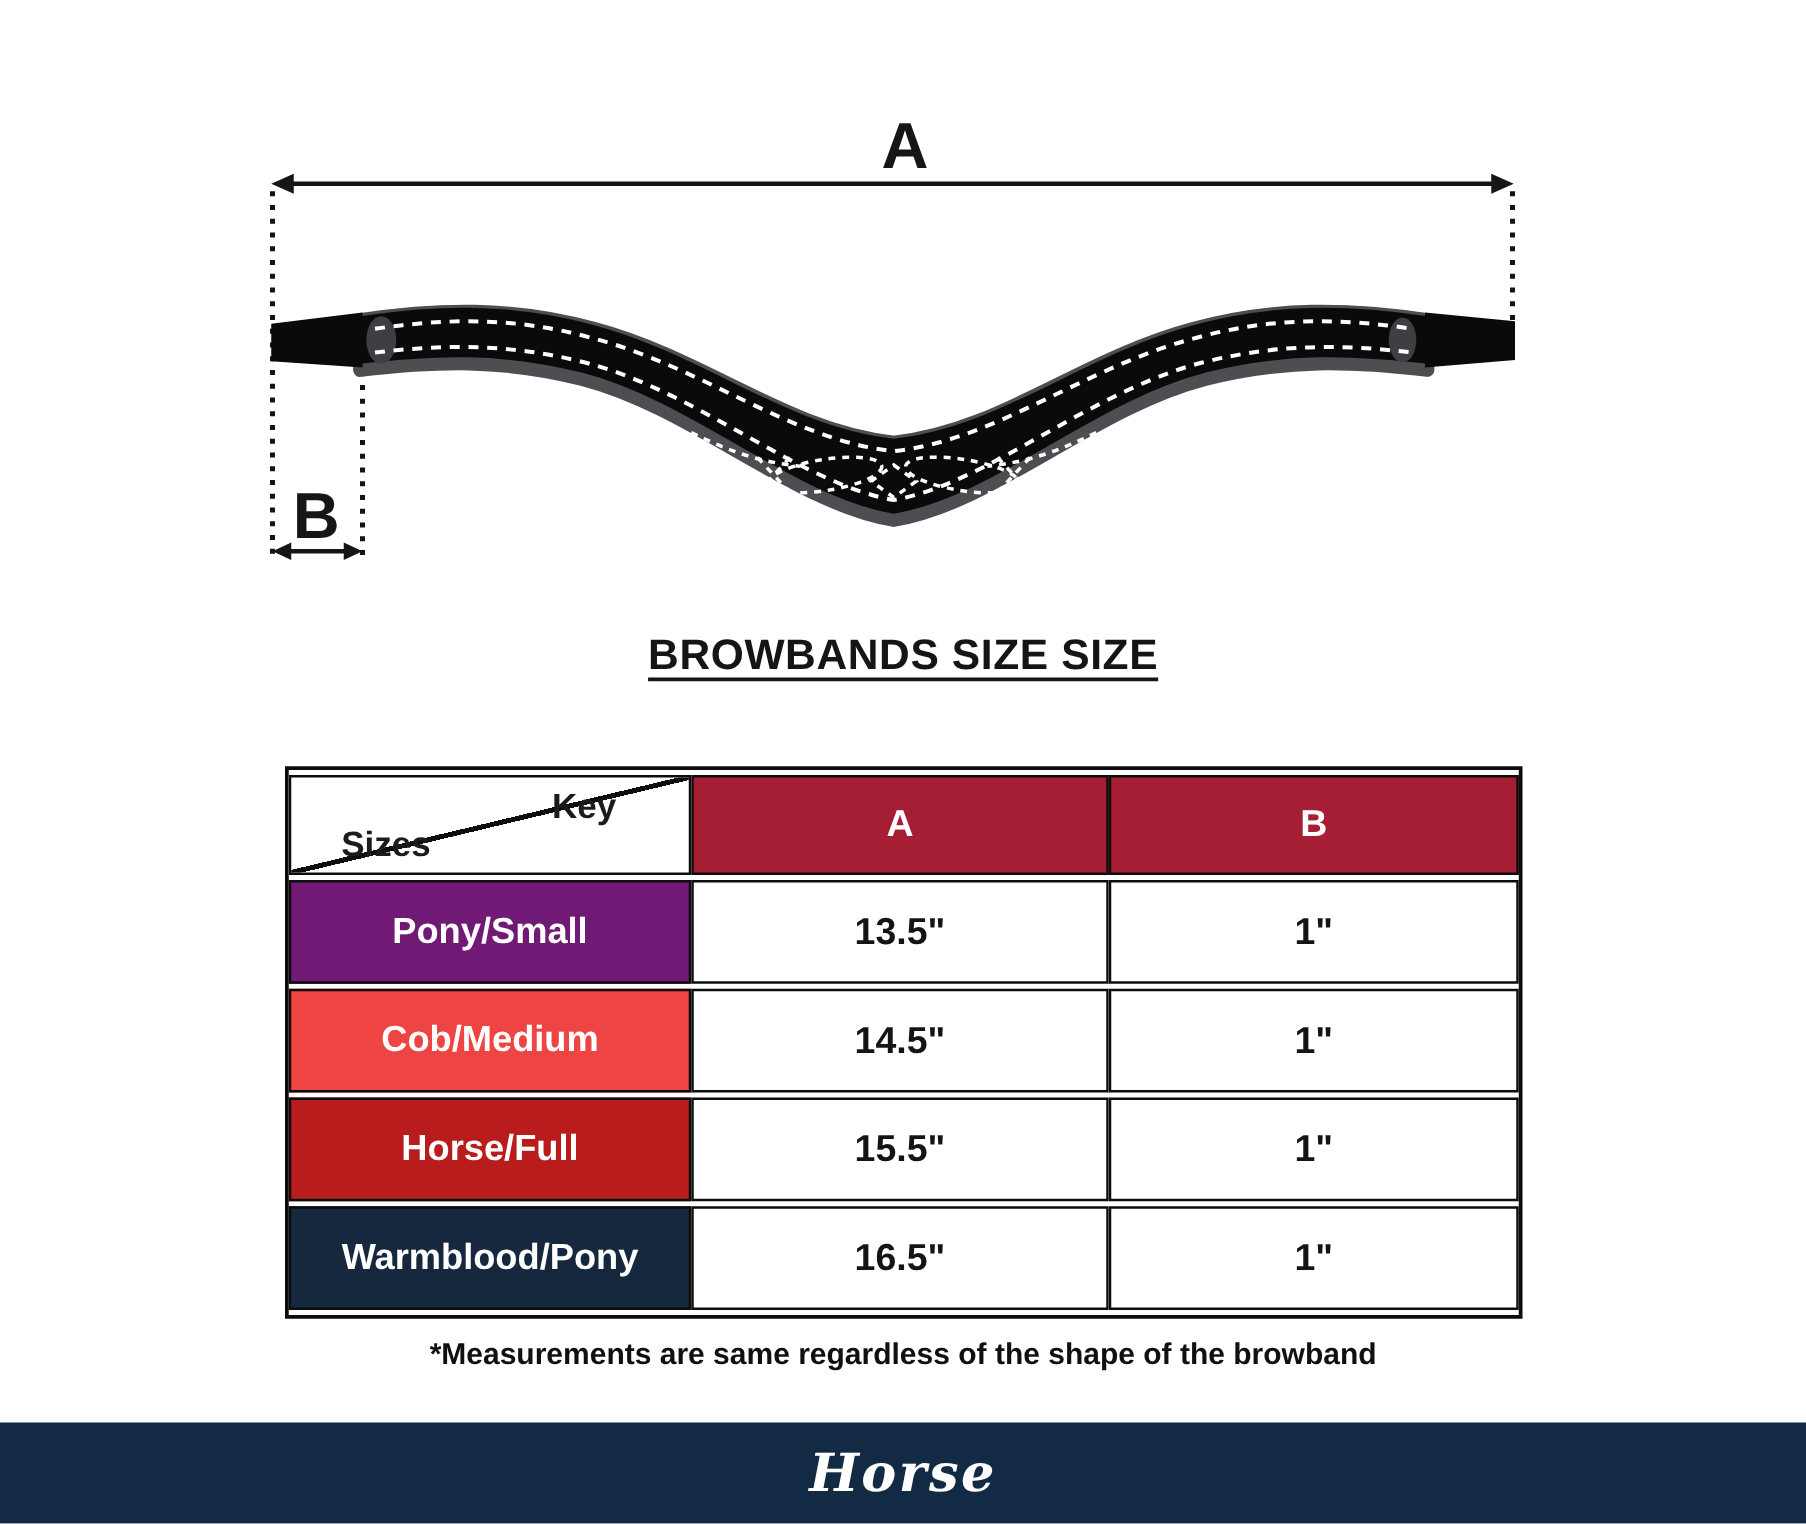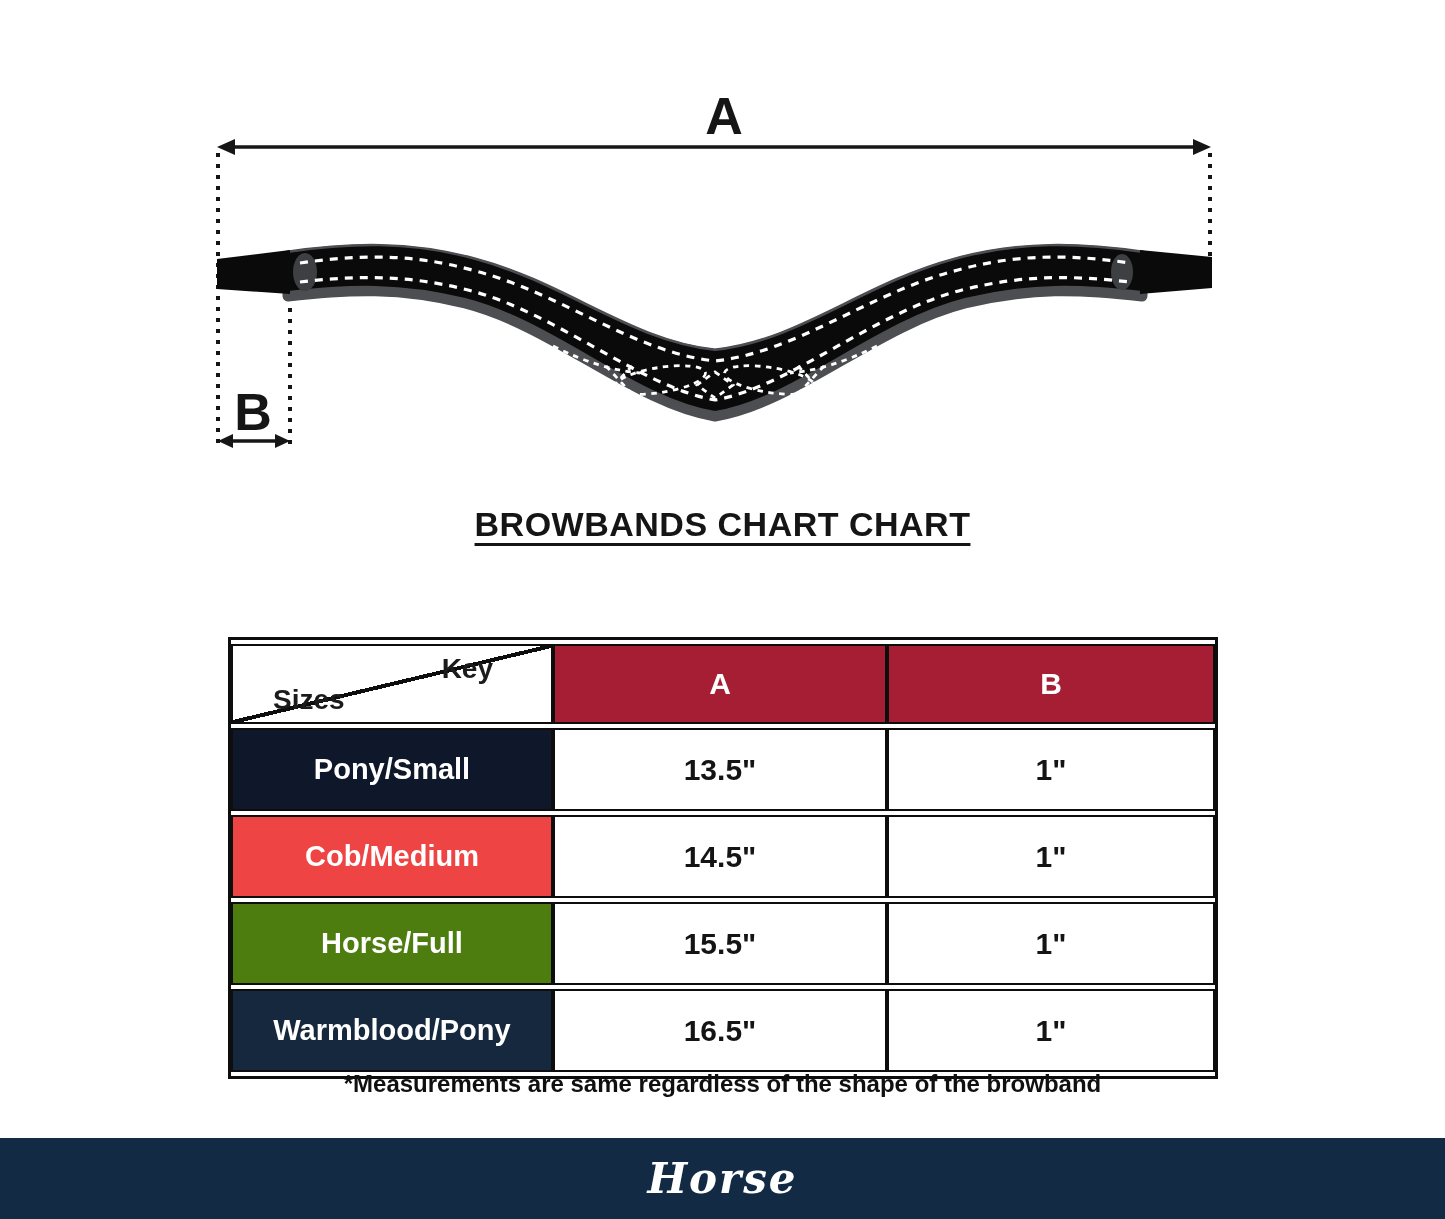--- a/index.html
+++ b/index.html
@@ -19,21 +19,21 @@
     font-size:34px; font-weight:800; letter-spacing:0.5px;
     color:#151515;
   }
   .chart-title span {
     text-decoration:underline;
     text-decoration-thickness:3px;
     text-underline-offset:7px;
   }
   
   .size-table {
-    position:absolute; left:228px; top:637px;
+    position:absolute; left:228px; top:613px;
     width:990px;
     border-collapse:separate; border-spacing:0 4px;
     border:3px solid #0d0d0d;
     background:#ffffff;
     table-layout:fixed;
   }
   .size-table td, .size-table th { border:2px solid #0d0d0d; padding:0; box-sizing:border-box; }
   .col-sizes { width:322px; }
   .col-a { width:334px; }
   .col-b { width:328px; }
@@ -136,45 +136,45 @@
 
       <g>
         <line x1="232" y1="441" x2="276" y2="441" stroke="#161616" stroke-width="3.5"></line>
         <path d="M218 441 l15 -7 v14 Z" fill="#161616"></path>
         <path d="M290 441 l-15 -7 v14 Z" fill="#161616"></path>
       </g>
     </svg>
   </div>
 
   <div class="chart-title">
-    <span>BROWBANDS CHART CHART</span>
+    <span>BROWBANDS SIZE SIZE</span>
   </div>
 
   <table class="size-table">
     <tbody>
         <tr>
       <td class="corner-cell col-sizes">
         <span class="corner-key">Key</span>
         <span class="corner-sizes">Sizes</span>
       </td>
       <th class="head-cell col-a" style="background:#A51E34;">A</th>
       <th class="head-cell col-b" style="background:#A51E34;">B</th>
     </tr>
     <tr>
-      <td class="label-cell" style="background:#0f172a;">Pony/Small</td>
+      <td class="label-cell" style="background:#701a75;">Pony/Small</td>
       <td class="value-cell">13.5"</td>
       <td class="value-cell">1"</td>
     </tr>
     <tr>
       <td class="label-cell" style="background:#ef4444;">Cob/Medium</td>
       <td class="value-cell">14.5"</td>
       <td class="value-cell">1"</td>
     </tr>
     <tr>
-      <td class="label-cell" style="background:#4d7c0f;text-align:center;">Horse/Full</td>
+      <td class="label-cell" style="background:#b91c1c;text-align:center;">Horse/Full</td>
       <td class="value-cell">15.5"</td>
       <td class="value-cell">1"</td>
     </tr>
     <tr>
       <td class="label-cell" style="background:#15283E;">Warmblood/Pony</td>
       <td class="value-cell">16.5"</td>
       <td class="value-cell">1"</td>
     </tr>
   </tbody>
     </table>

